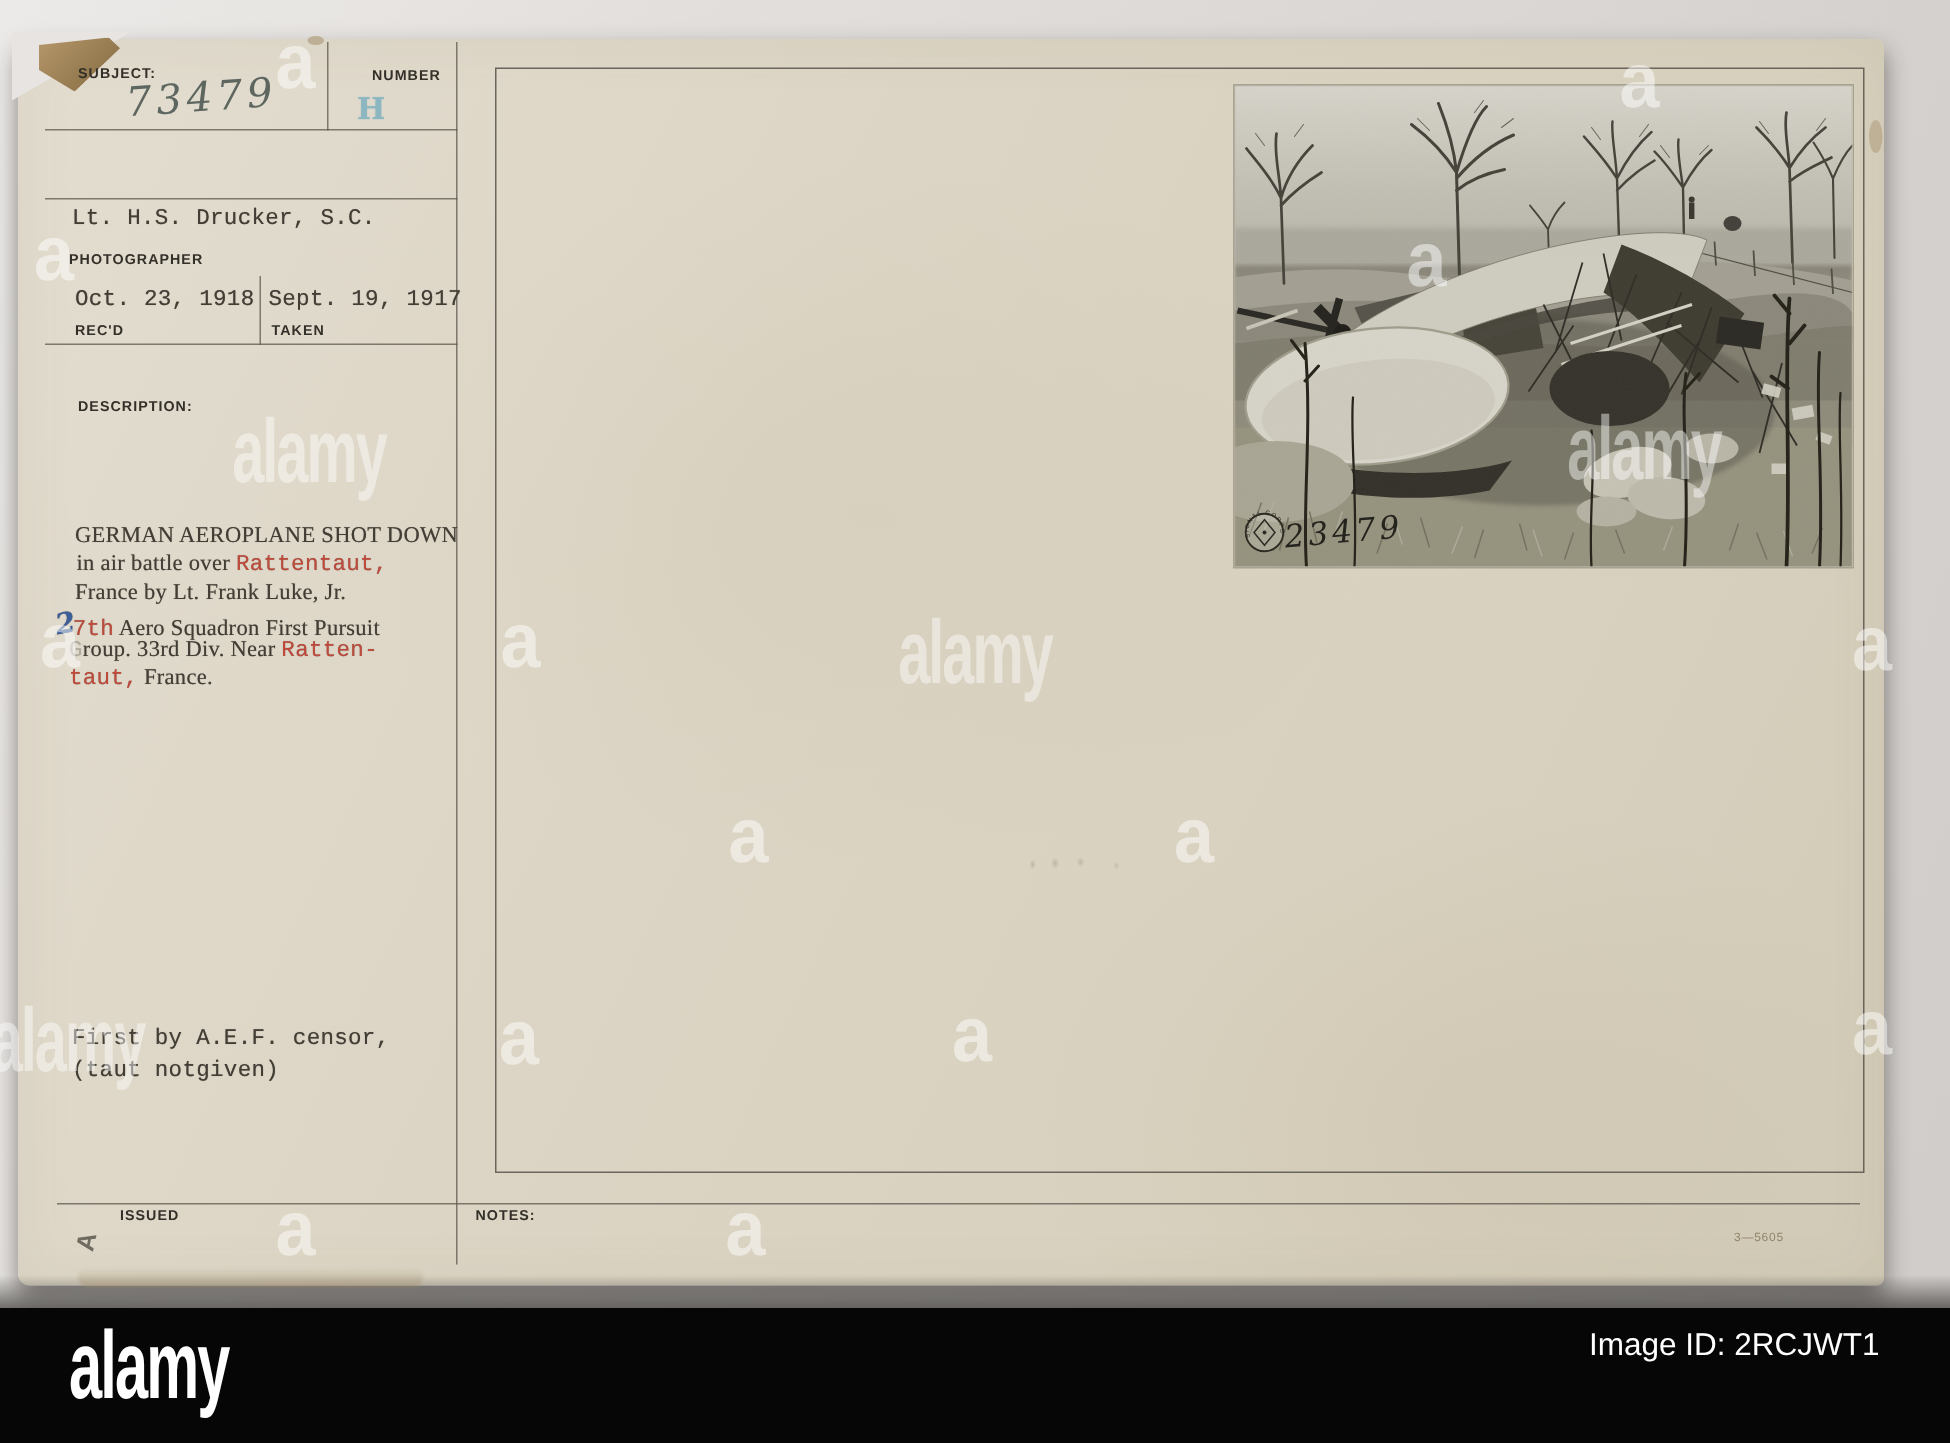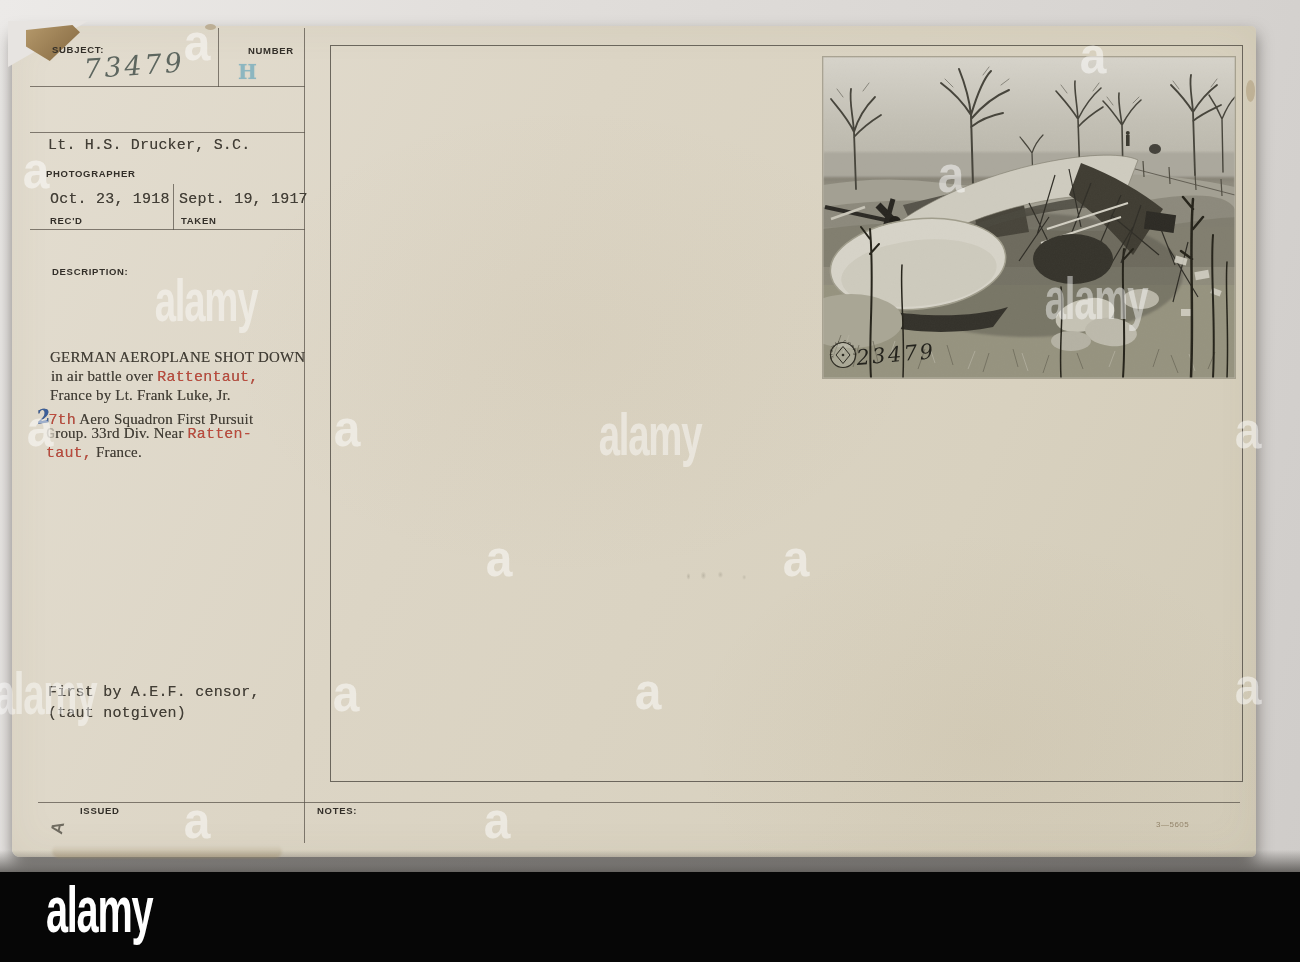--- a/index.html
+++ b/index.html
@@ -260,16 +260,17 @@
       <div class="wm wm-a" style="left: 497px; top: 822px;">a</div>
       <div class="wm wm-big" style="left: 206px; top: 302px;">alamy</div>
       <div class="wm wm-big" style="left: 1096px; top: 300px;">alamy</div>
       <div class="wm wm-big" style="left: 650px; top: 436px;">alamy</div>
       <div class="wm wm-big" style="left: 45px; top: 695px;">alamy</div>
     </div>
 
   <div class="bar">
     <div class="bar-logo">alamy</div>
     <div class="bar-id">
+      <div class="idline">Image ID: 2RCJWT1</div>
     </div>
   </div>
 
 </div>
 
 </body></html>

